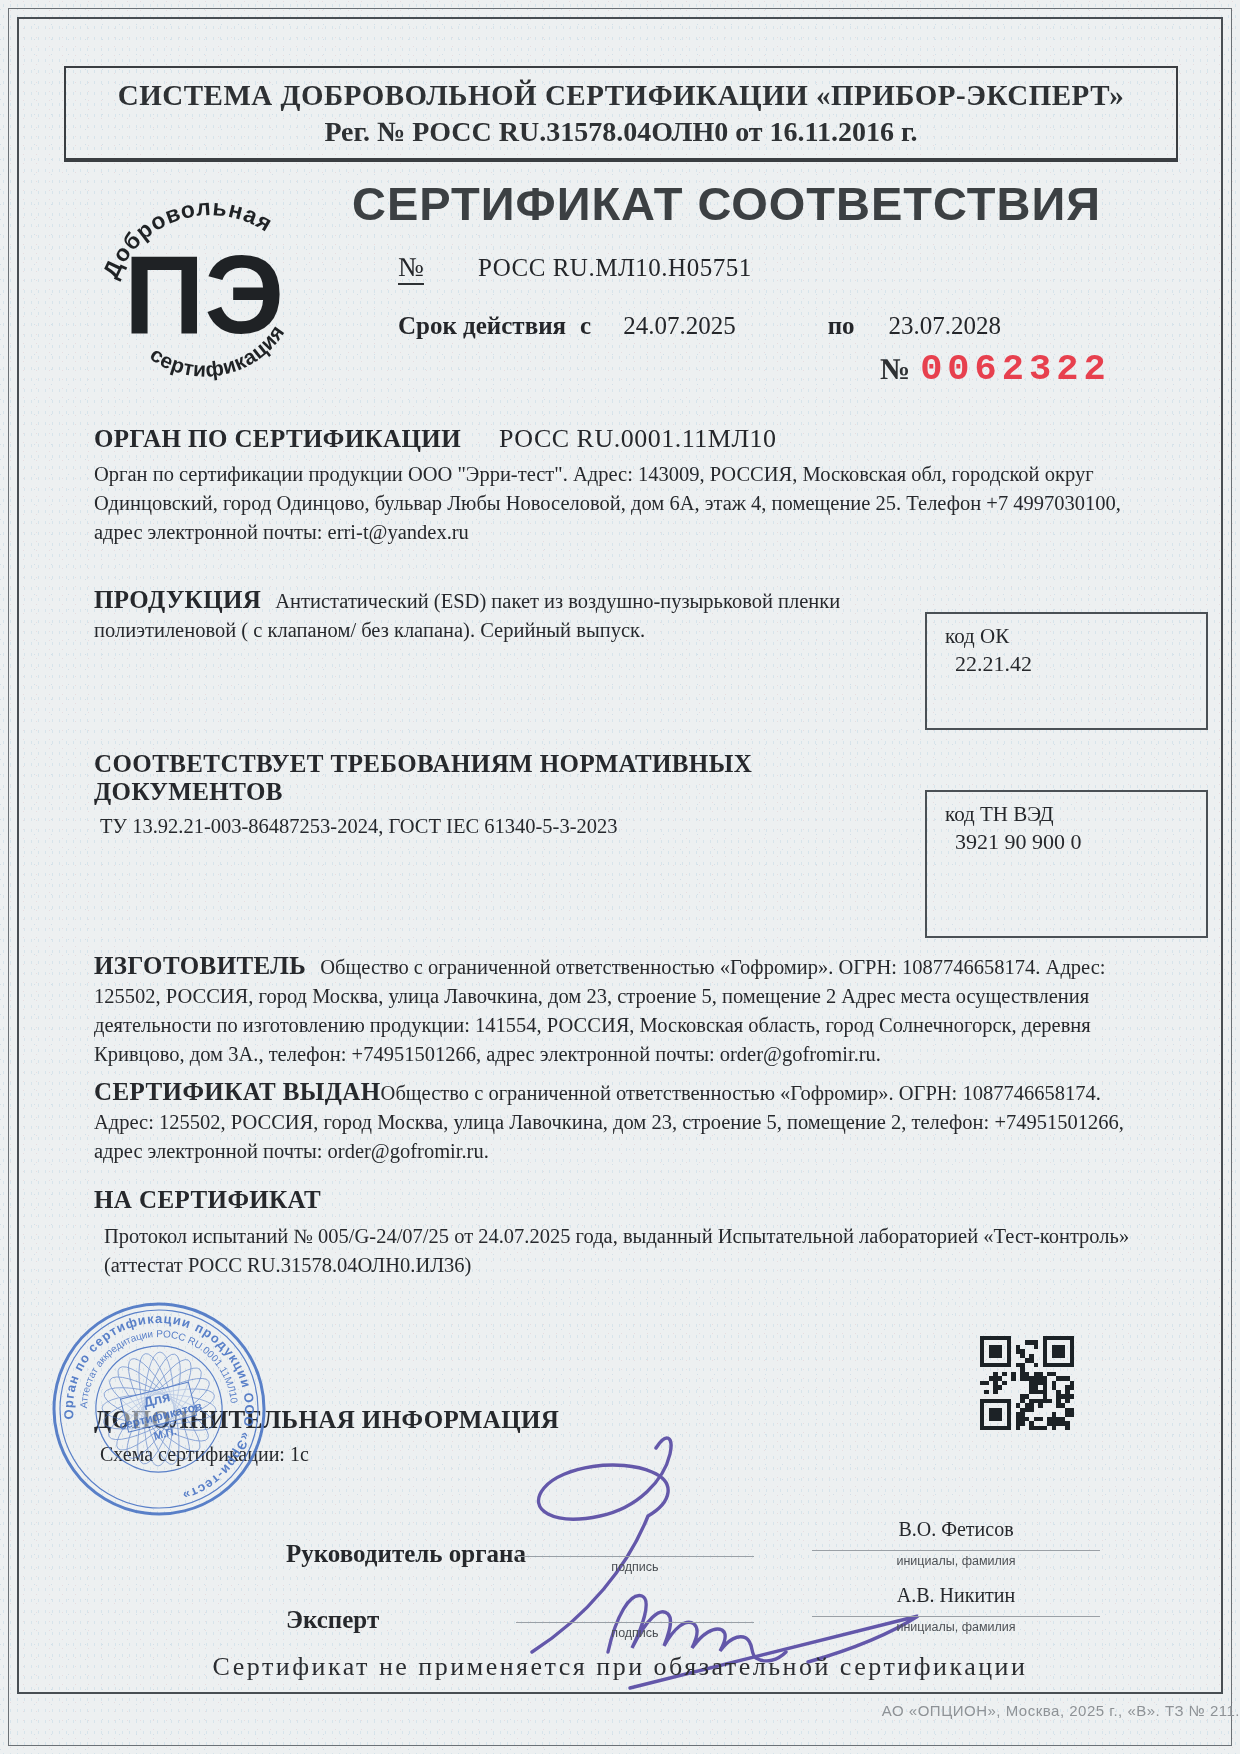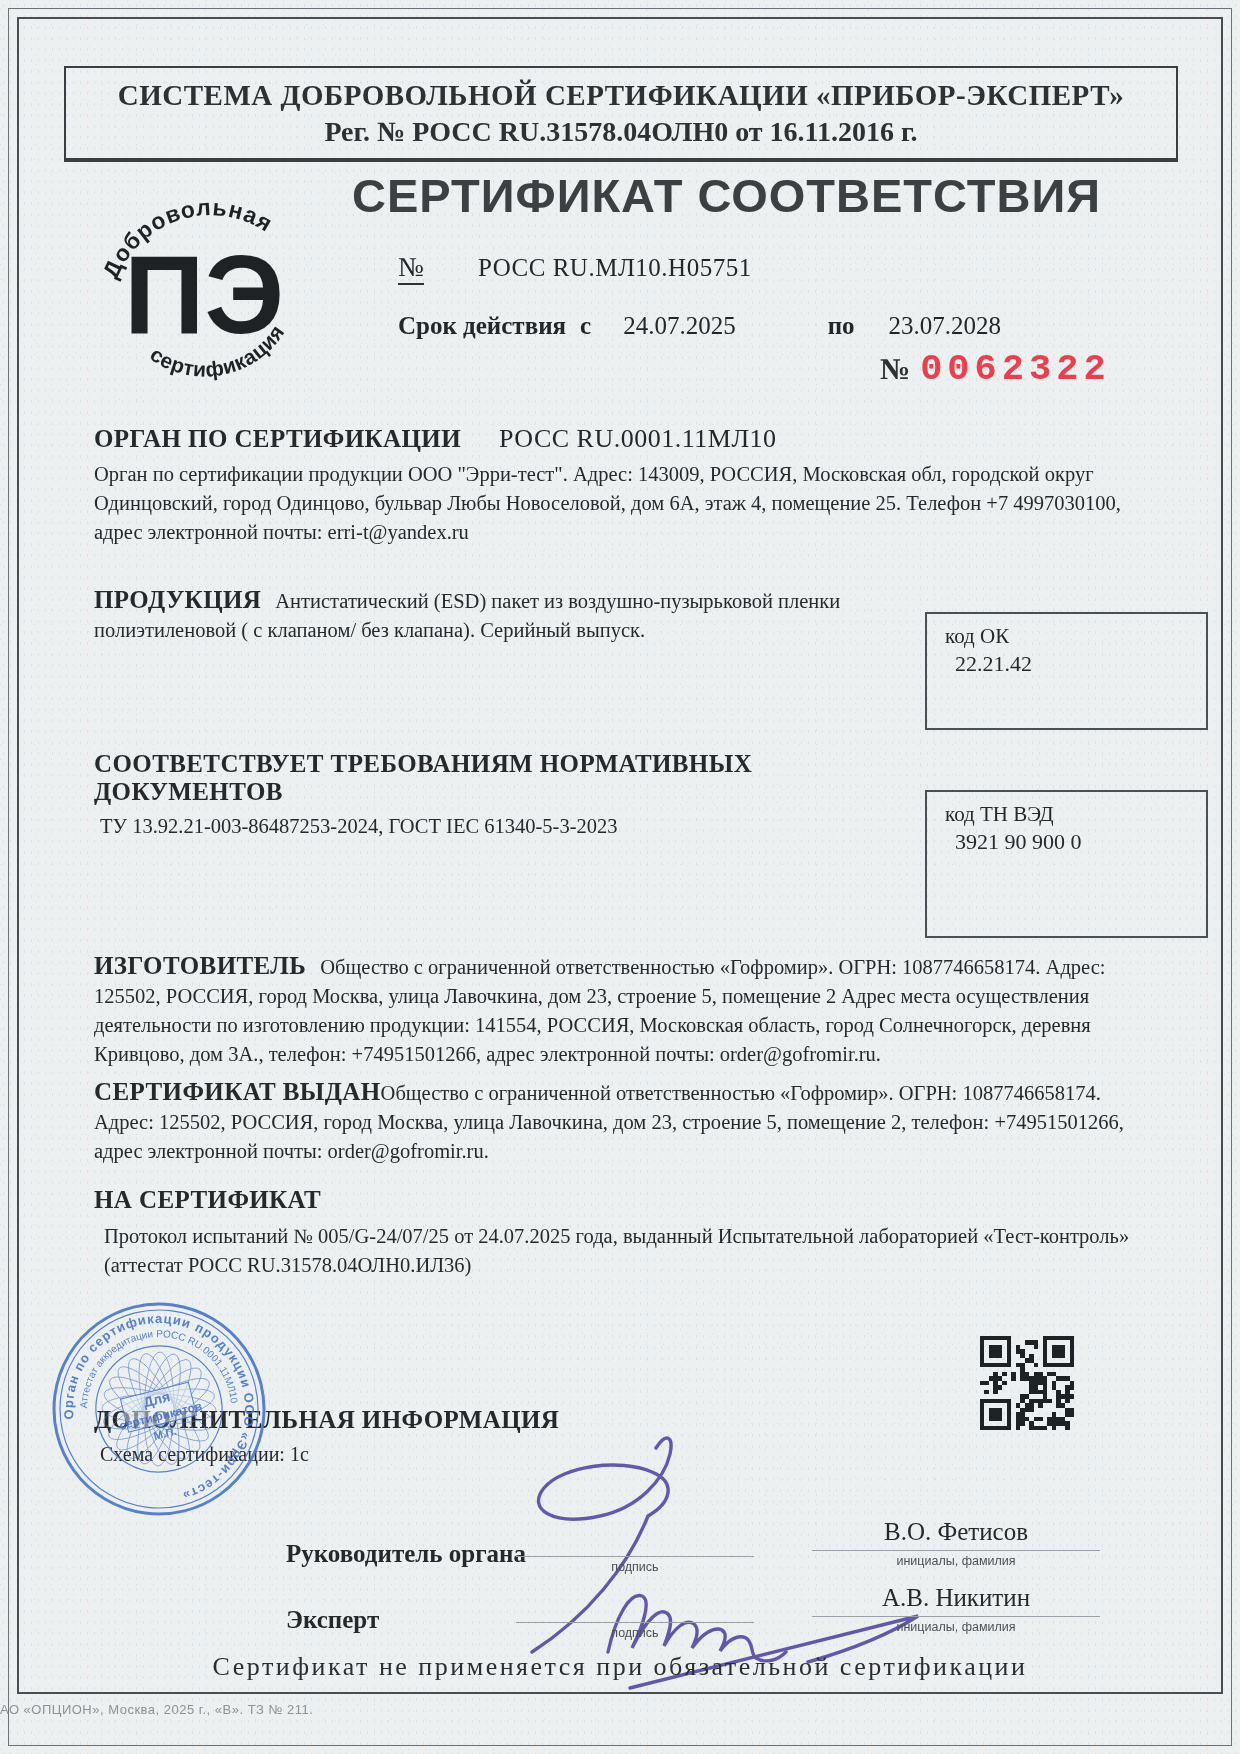--- a/index.html
+++ b/index.html
@@ -24,21 +24,21 @@
     position:absolute;left:64px;top:66px;width:1110px;height:90px;
     border:2px solid #3a3e42;border-bottom-width:4px;
     display:flex;flex-direction:column;justify-content:center;align-items:center;
     gap:4px;
   }
   .header-line1{font-size:29px;font-weight:bold;letter-spacing:0.5px;color:#2e3134;}
   .header-line2{font-size:28px;font-weight:bold;color:#2e3134;}
 
   .logo{position:absolute;left:78px;top:168px;width:252px;height:235px;}
   .doc-title{
-    position:absolute;left:352px;top:168px;width:810px;
+    position:absolute;left:352px;top:176px;width:810px;
     font-family:"Liberation Sans", sans-serif;font-weight:800;
     font-size:47px;letter-spacing:1px;color:#3c4043;white-space:nowrap;
   }
 
   .cert-number-row{position:absolute;left:398px;top:252px;font-size:25px;}
   .cert-number-row .no{font-size:27px;border-bottom:2px solid #2e3134;padding-bottom:1px;}
   .cert-number-row .val{margin-left:48px;letter-spacing:0.5px;}
 
   .validity-row{position:absolute;left:398px;top:312px;font-size:25px;display:flex;align-items:flex-end;}
   .validity-row .lbl{font-weight:bold;}
@@ -100,32 +100,32 @@
   .sig-line{position:absolute;border-bottom:1.4px solid #9aa0a6;}
   .line-sign1{left:516px;top:1556px;width:238px;}
   .line-sign2{left:516px;top:1622px;width:238px;}
   .line-name1{left:812px;top:1550px;width:288px;}
   .line-name2{left:812px;top:1616px;width:288px;}
   .sig-caption{position:absolute;font-family:"Liberation Sans", sans-serif;font-size:12.5px;color:#4c5055;text-align:center;}
   .cap-sign1{left:516px;top:1560px;width:238px;}
   .cap-sign2{left:516px;top:1626px;width:238px;}
   .cap-name1{left:812px;top:1554px;width:288px;}
   .cap-name2{left:812px;top:1620px;width:288px;}
-  .sig-name{position:absolute;font-size:25px;color:#26282c;text-align:center;}
+  .sig-name{position:absolute;font-size:20px;color:#26282c;text-align:center;}
   .name1{left:812px;top:1518px;width:288px;}
   .name2{left:812px;top:1584px;width:288px;}
 
   .bottom-note{
     position:absolute;left:0;top:1652px;width:100%;
     text-align:center;font-size:26px;letter-spacing:2.5px;color:#2b2d31;
   }
   .print-info{
     position:absolute;left:0;top:1702px;width:100%;
-    text-align:left;font-family:"Liberation Sans", sans-serif;
-    font-size:13px;color:#8e9296;letter-spacing:0.5px;
+    text-align:right;font-family:"Liberation Sans", sans-serif;
+    font-size:15px;color:#8e9296;letter-spacing:0.5px;
   }
 </style>
 </head>
 <body>
 
 <div class="page">
   <div class="frame-outer"></div>
   <div class="frame-inner"></div>
 
   <div class="header-box">

